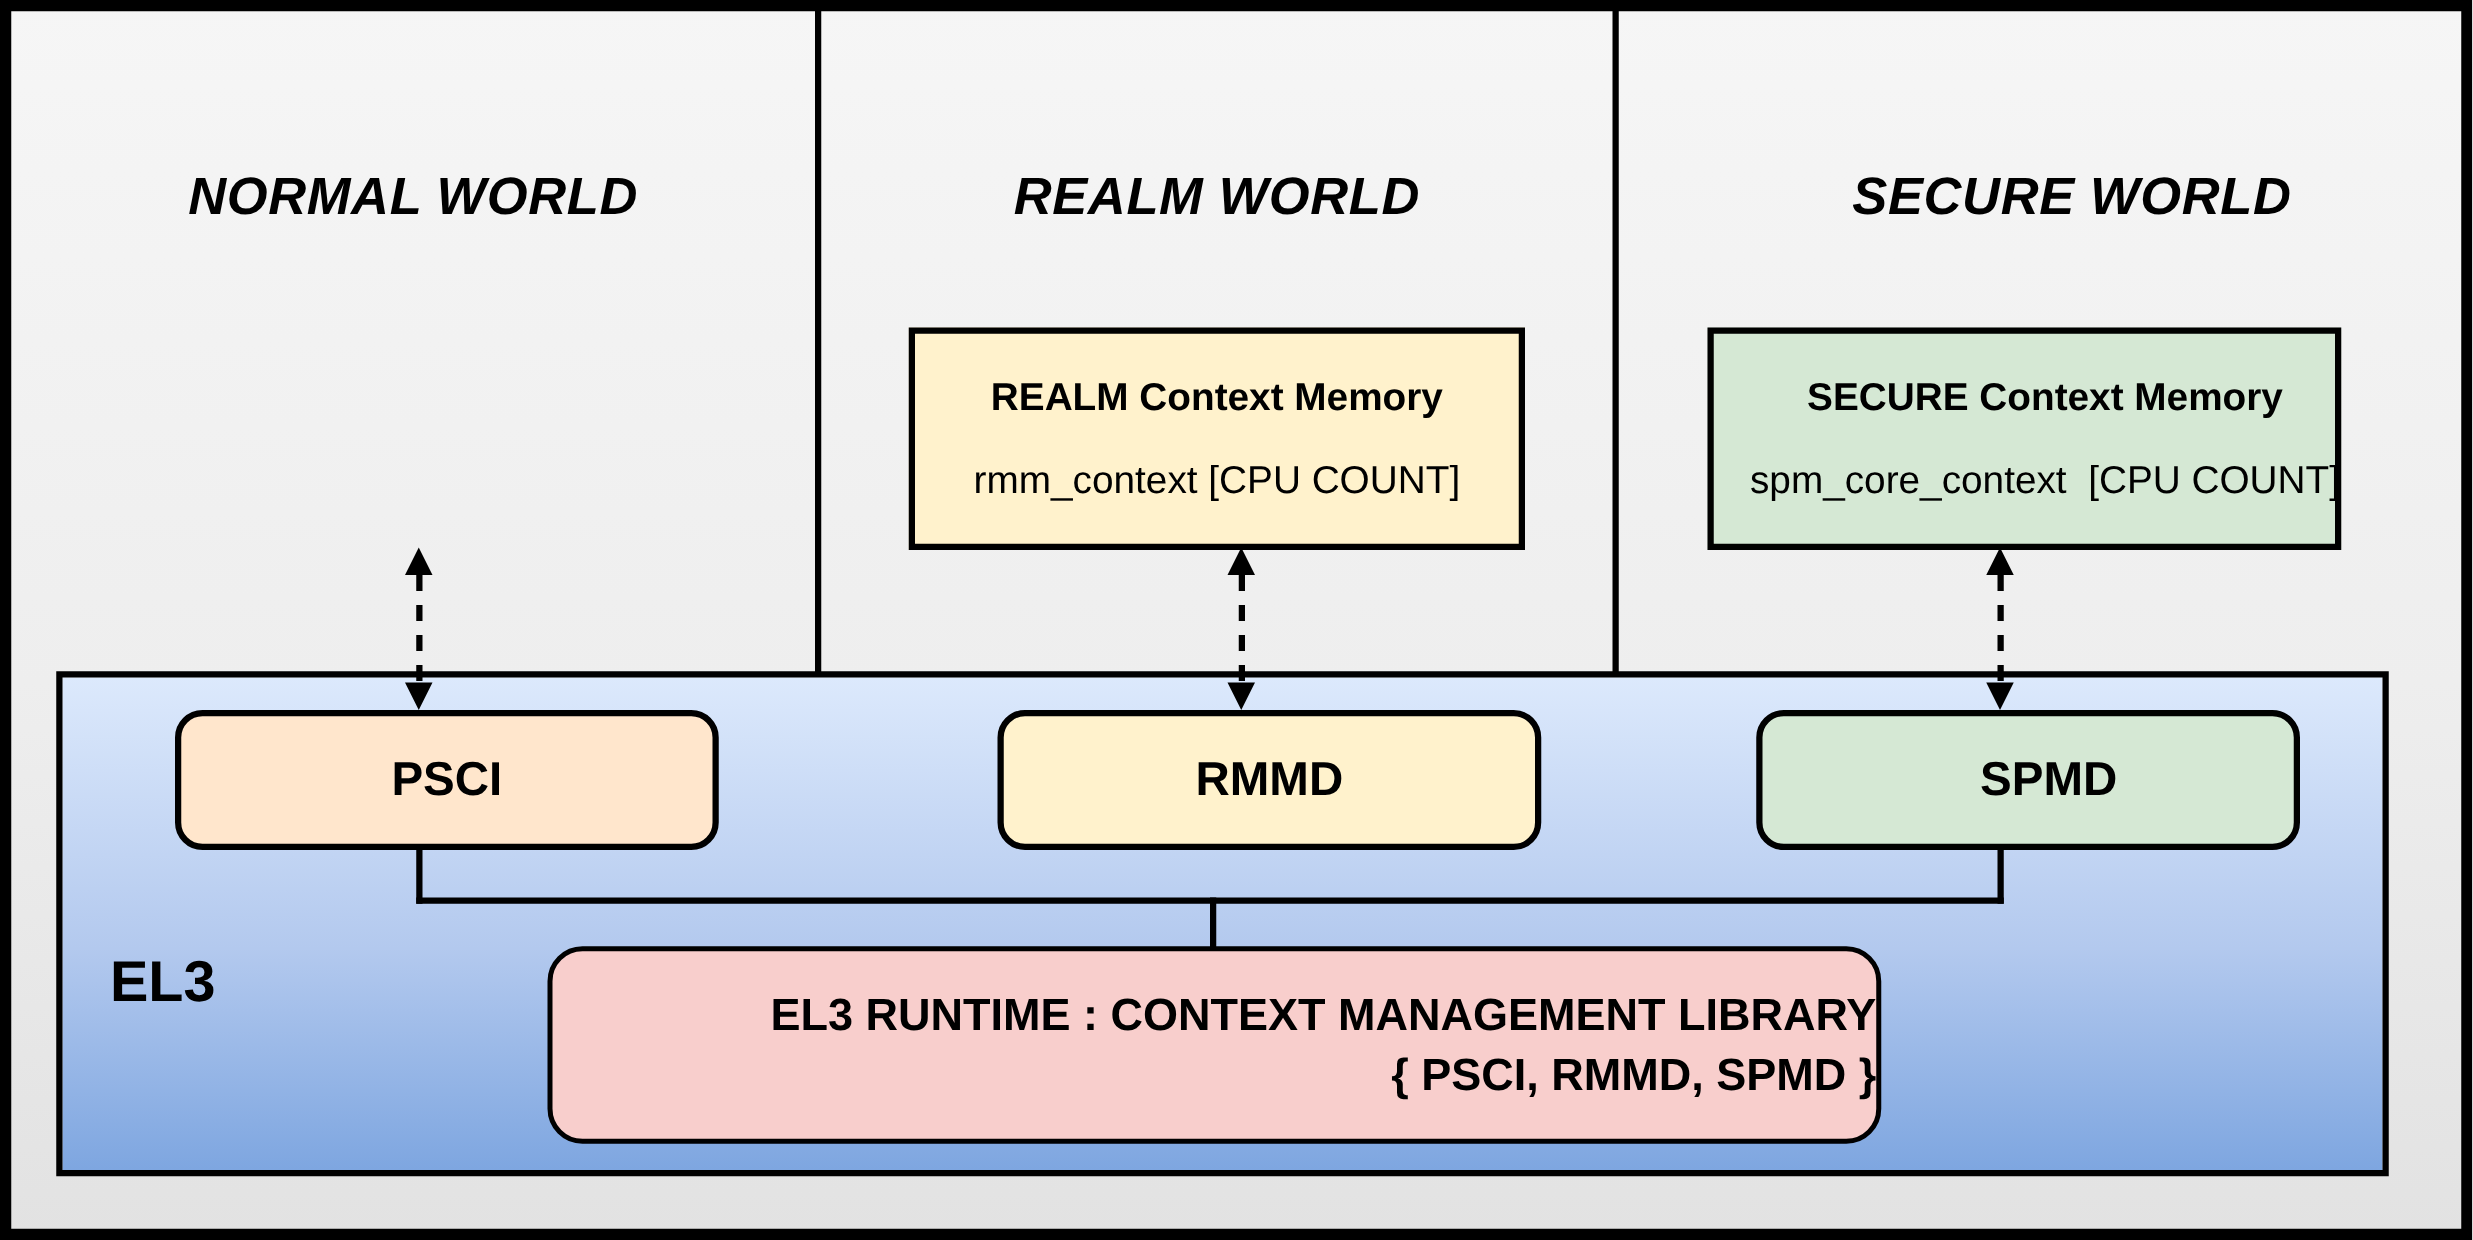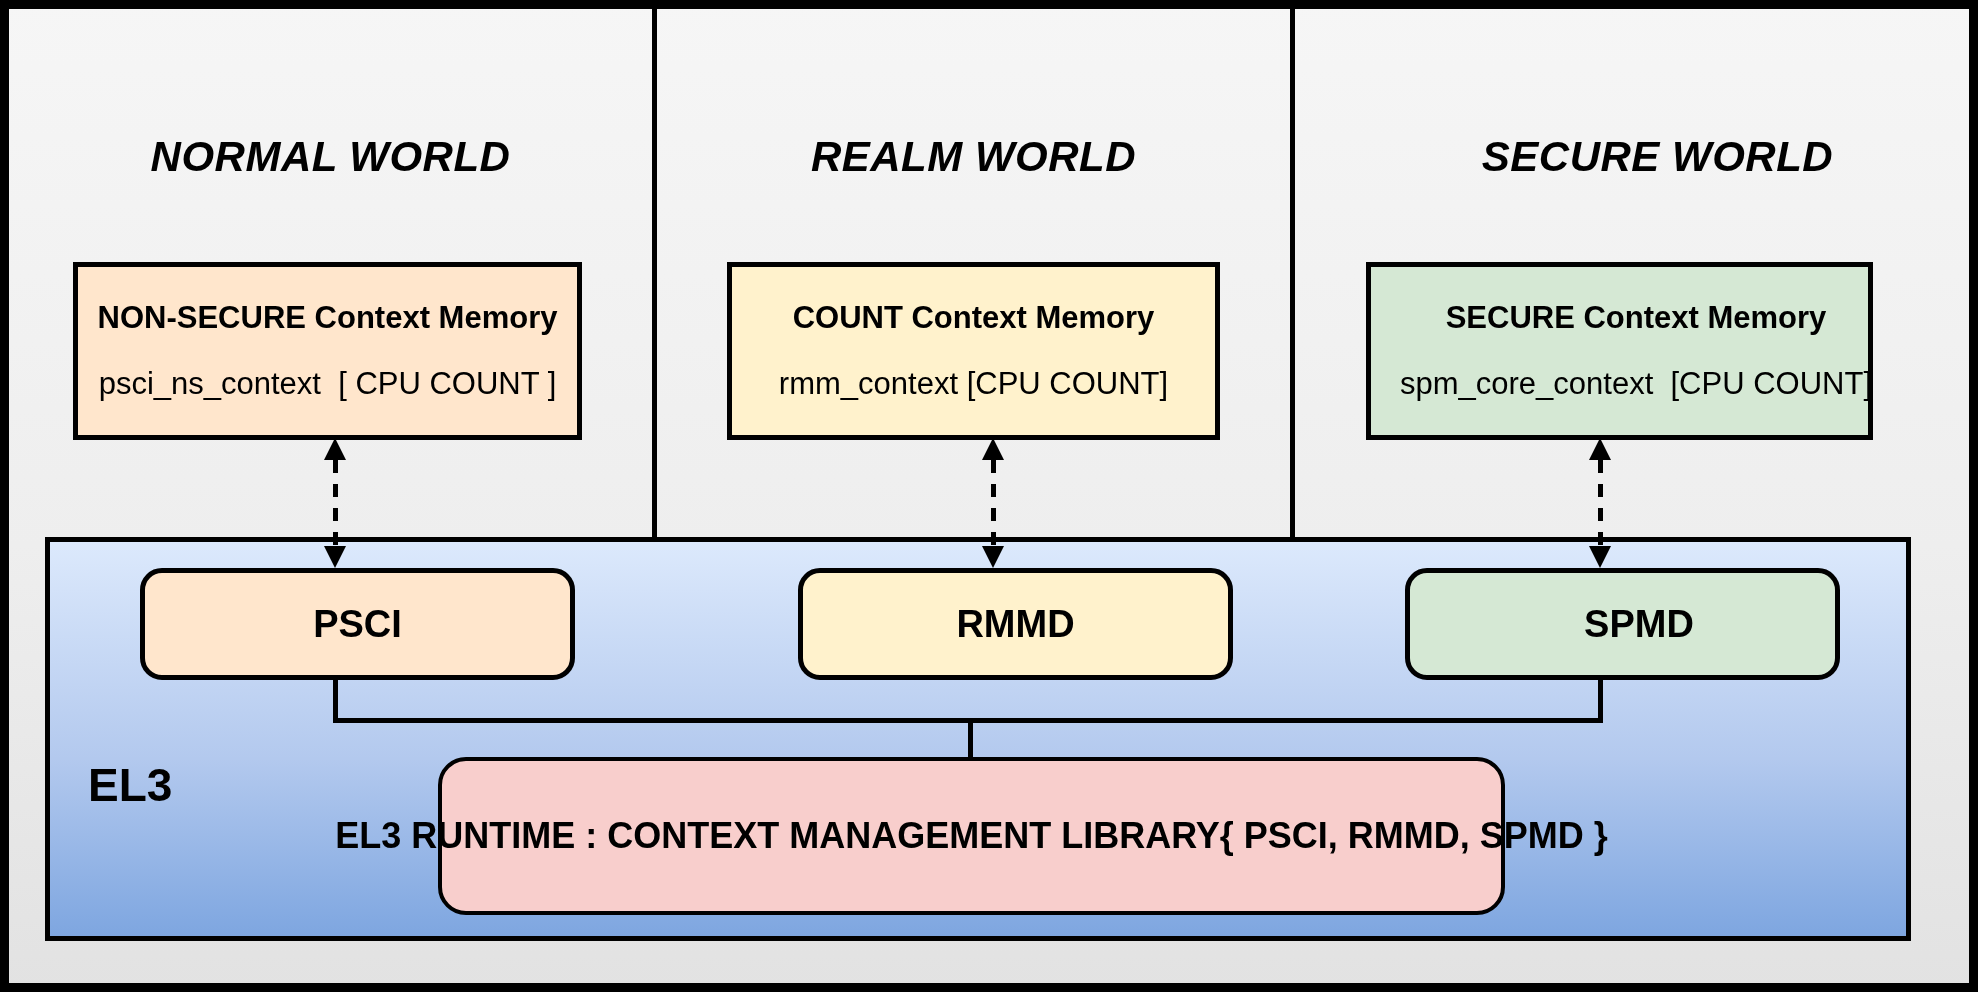--- a/index.html
+++ b/index.html
@@ -70,43 +70,39 @@
   .node{
     position:absolute;top:568px;height:112px;width:435px;
     border:5px solid #000;border-radius:22px;box-sizing:border-box;
     display:flex;align-items:center;justify-content:center;
     font-size:38px;font-weight:bold;z-index:5;
   }
   .conn{position:absolute;background:#000;z-index:4;}
   .runtime-box{
     position:absolute;left:438px;top:757px;width:1067px;height:158px;
     background:#f8cecc;border:4px solid #000;border-radius:28px;box-sizing:border-box;
-    display:flex;flex-direction:row;align-items:center;justify-content:center;
+    display:flex;flex-direction:column;align-items:flex-end;justify-content:center;
     row-gap:6px;z-index:5;
   }
   .runtime-line{font-size:36px;font-weight:bold;white-space:pre;}
 </style>
 </head>
 <body>
 
 <div class="canvas">
 
   <div class="divider" style="left:652px;"></div>
   <div class="divider" style="left:1290px;"></div>
 
   <div class="world-title" style="left:9px;width:643px;">NORMAL WORLD</div>
   <div class="world-title" style="left:657px;width:633px;">REALM WORLD</div>
   <div class="world-title" style="left:1295px;width:725px;">SECURE WORLD</div>
 
-  <div class="ctx-box fill-orange" style="left:73px;width:509px;">
-    <div class="ctx-title">NON-SECURE Context Memory</div>
-    <div class="ctx-code">psci_ns_context  [ CPU COUNT ]</div>
-  </div>
   <div class="ctx-box fill-yellow" style="left:727px;width:493px;">
-    <div class="ctx-title">COUNT Context Memory</div>
+    <div class="ctx-title">REALM Context Memory</div>
     <div class="ctx-code">rmm_context [CPU COUNT]</div>
   </div>
   <div class="ctx-box fill-green" style="left:1366px;width:507px;">
     <div class="ctx-title">SECURE Context Memory</div>
     <div class="ctx-code">spm_core_context  [CPU COUNT]</div>
   </div>
 
   <div class="arrow" style="left:323px;">
     <div class="head-up"></div>
     <div class="dash-line"></div>

